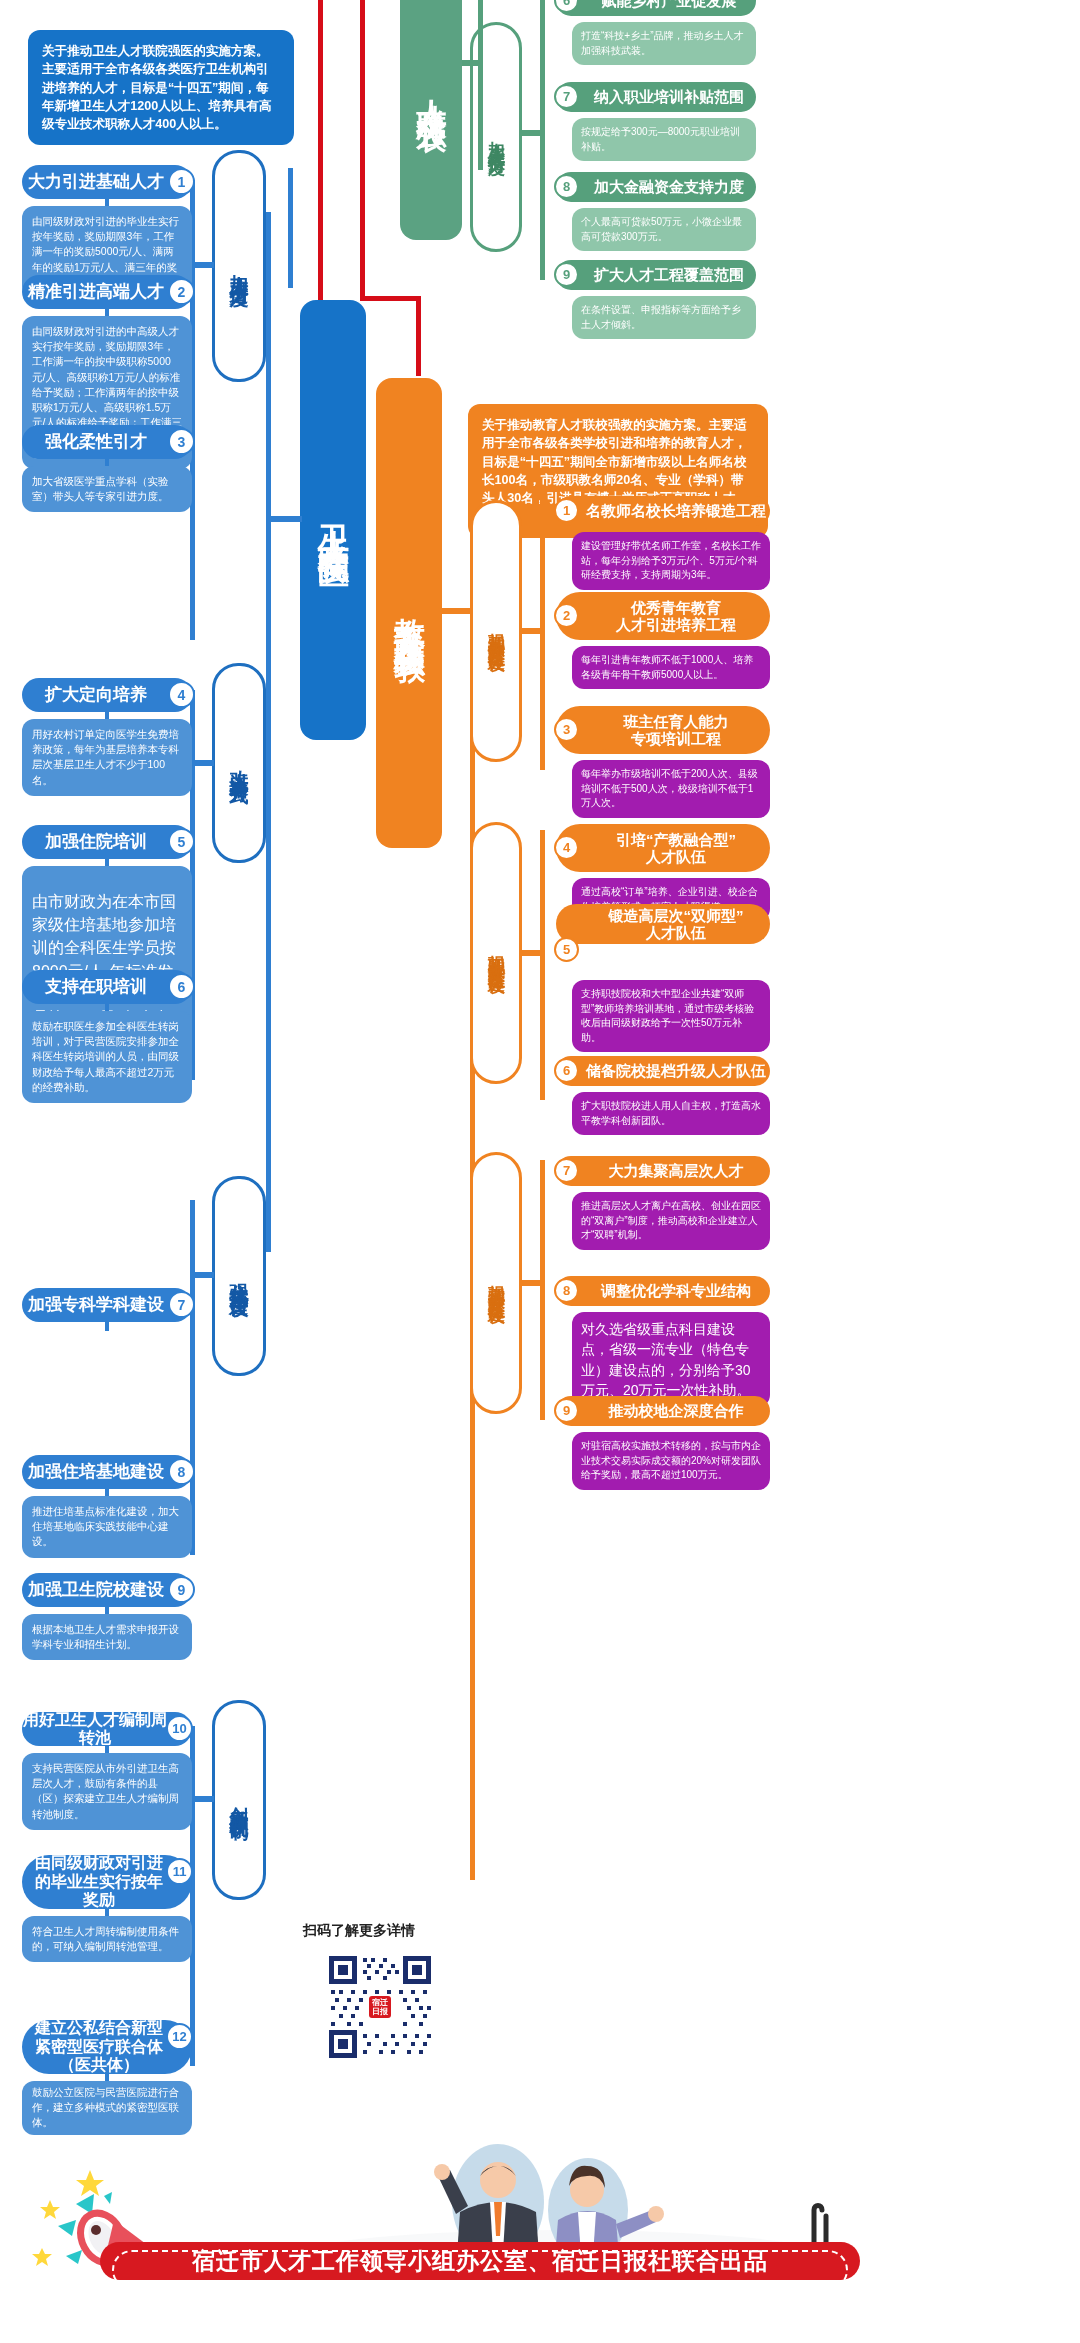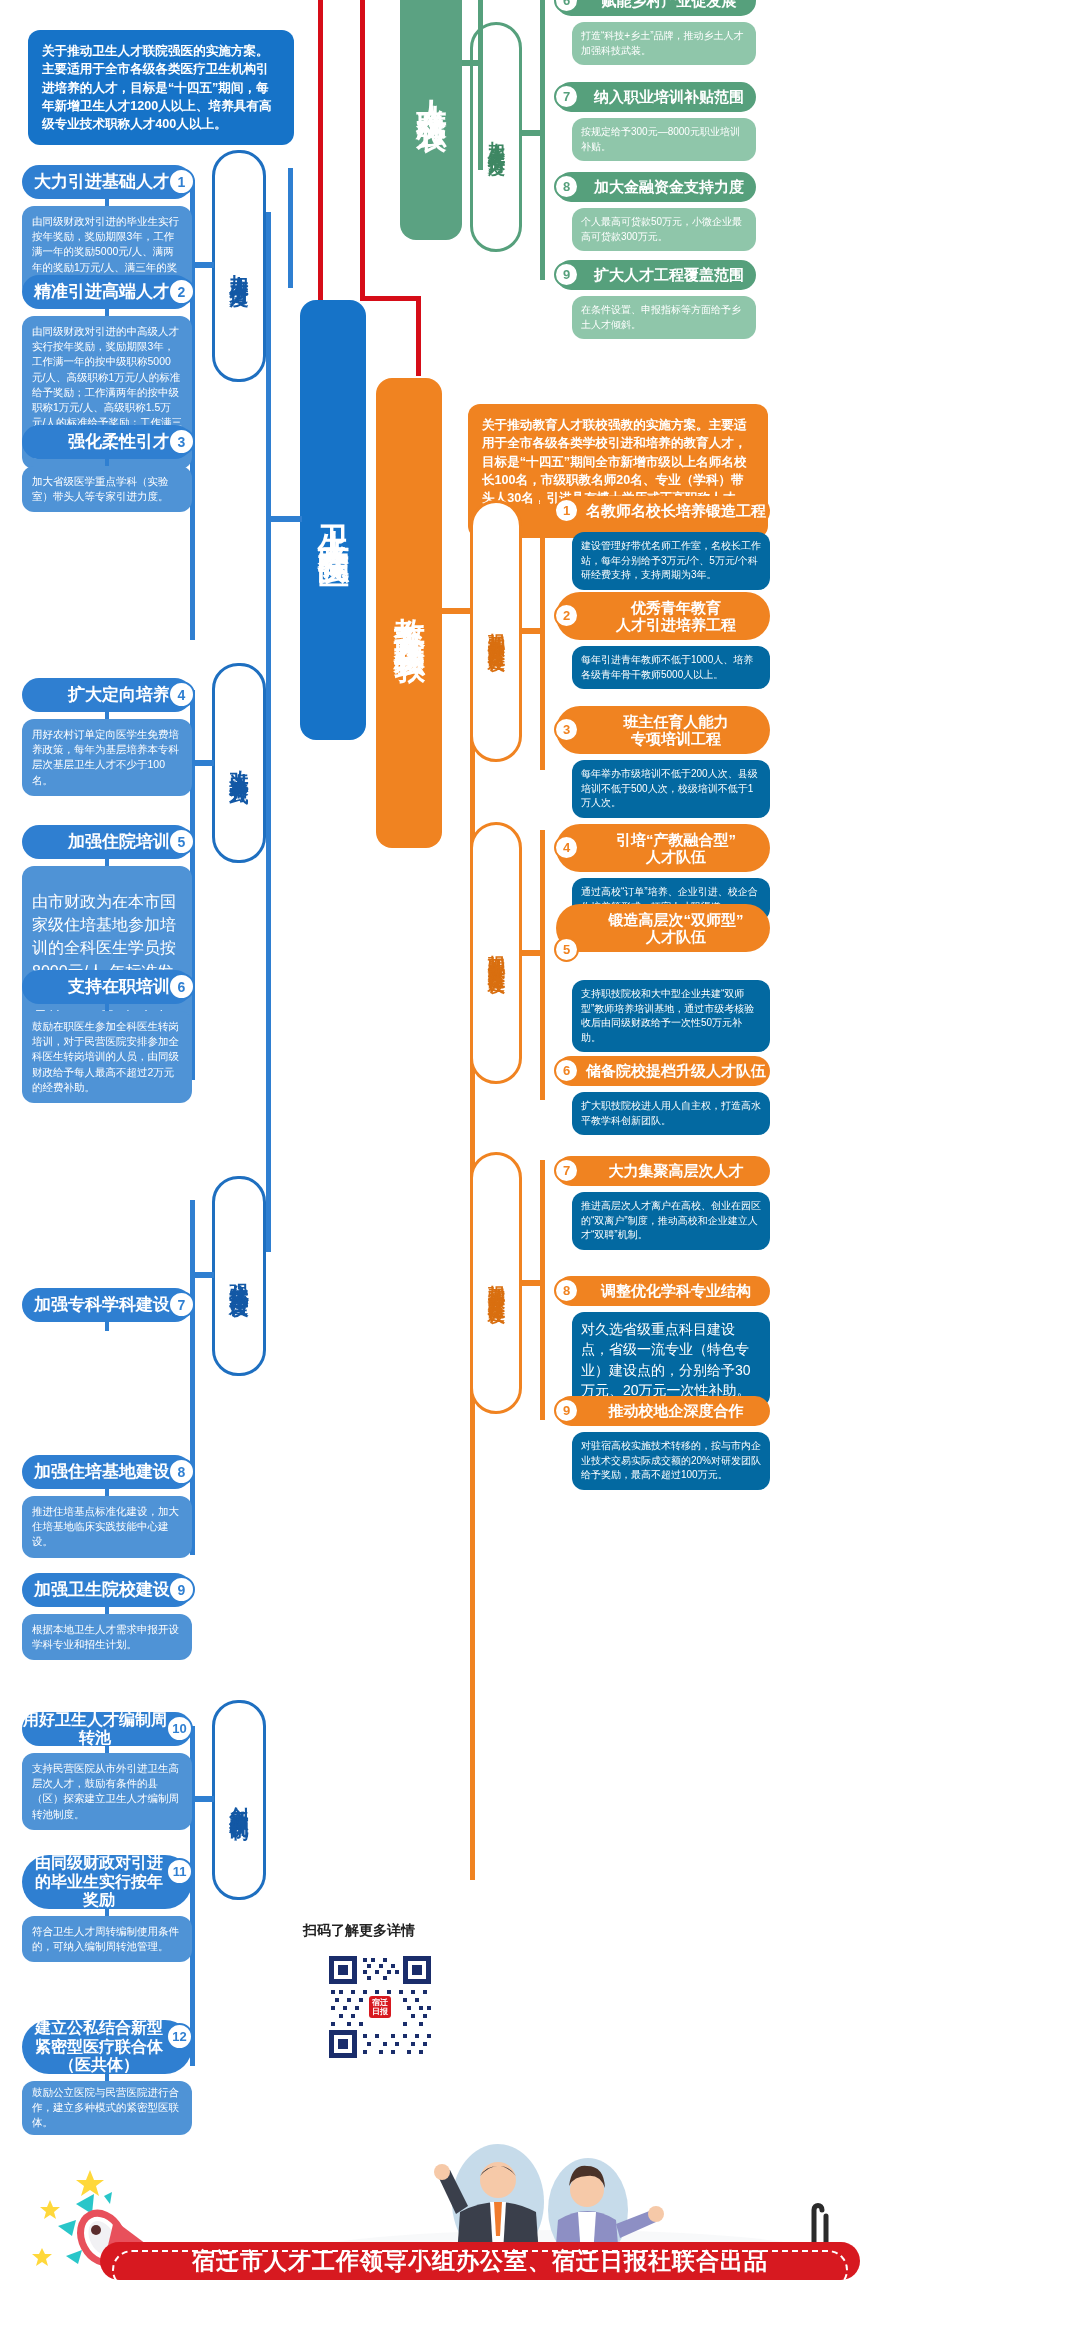--- a/index.html
+++ b/index.html
@@ -35,39 +35,39 @@
     font-weight:bold; letter-spacing:5px;
   }
   .num {
     position:absolute; border-radius:50%;
     background:#fff; display:flex; align-items:center; justify-content:center;
     font-weight:bold;
   }
   .ln { position:absolute; }
 
   
-  .blue-pill   { background:#2f7fd1;justify-content:flex-end; }
+  .blue-pill   { background:#2f7fd1; }
   .blue-desc   { background:#4f93d6; }
   .blue-intro  { background:#1673c8; }
   .blue-vlabel { border:3px solid #1e6fc0; color:#1358a5; }
   .blue-big    { background:#1673c8; }
   .blue-num    { color:#2f7fd1; border:2px solid #2f7fd1; }
   .blue-line   { background:#2f7fd1; }
 
   
   .green-pill   { background:#56a07c; }
   .green-desc   { background:#8fc6aa; }
   .green-vlabel { border:3px solid #56a07c; color:#3e8763; }
   .green-big    { background:#5ba282; }
   .green-num    { color:#56a07c; border:2px solid #56a07c; }
   .green-line   { background:#56a07c; }
 
   
   .or-pill   { background:#f08321; }
-  .or-desc   { background:#0369a1; }
+  .or-desc   { background:#a21caf; }
   .or-intro  { background:#f08321; }
   .or-vlabel { border:3px solid #f08321; color:#d96f10; }
   .or-big    { background:#f08321; }
   .or-num    { color:#f08321; border:2px solid #f08321; }
   .or-line   { background:#f08321; }
 
   .red-stripe { position:absolute; background:#d60d18; width:5px; }
 
   .qr-cap { position:absolute; font-weight:bold; color:#222; }
   .qr { position:absolute; background:#fff; }
@@ -368,21 +368,21 @@
     <span>引培“产教融合型”
 人才队伍</span>
   </div>
   <div class="num or-num" style="left:554px;top:835px;width:25px;height:25px;font-size:13px;">
     <span>4</span>
   </div>
   <div class="desc or-desc" style="left:572px;top:878px;width:198px;padding:7px 9px;font-size:10px;">
     <span>通过高校“订单”培养、企业引进、校企合作培养等形式，拓宽人才阻渠道。</span>
   </div>
 
-  <div class="pill or-pill" style="left:556px;top:904px;width:214px;height:48px;font-size:15px;padding-left:26px;white-space:pre-line;text-align:center;">
+  <div class="pill or-pill" style="left:556px;top:904px;width:214px;height:40px;font-size:15px;padding-left:26px;white-space:pre-line;text-align:center;">
     <span>锻造高层次“双师型”
 人才队伍</span>
   </div>
   <div class="num or-num" style="left:554px;top:937px;width:25px;height:25px;font-size:13px;">
     <span>5</span>
   </div>
   <div class="desc or-desc" style="left:572px;top:980px;width:198px;padding:7px 9px;font-size:10px;">
     <span>支持职技院校和大中型企业共建“双师型”教师培养培训基地，通过市级考核验收后由同级财政给予一次性50万元补助。</span>
   </div>
 

